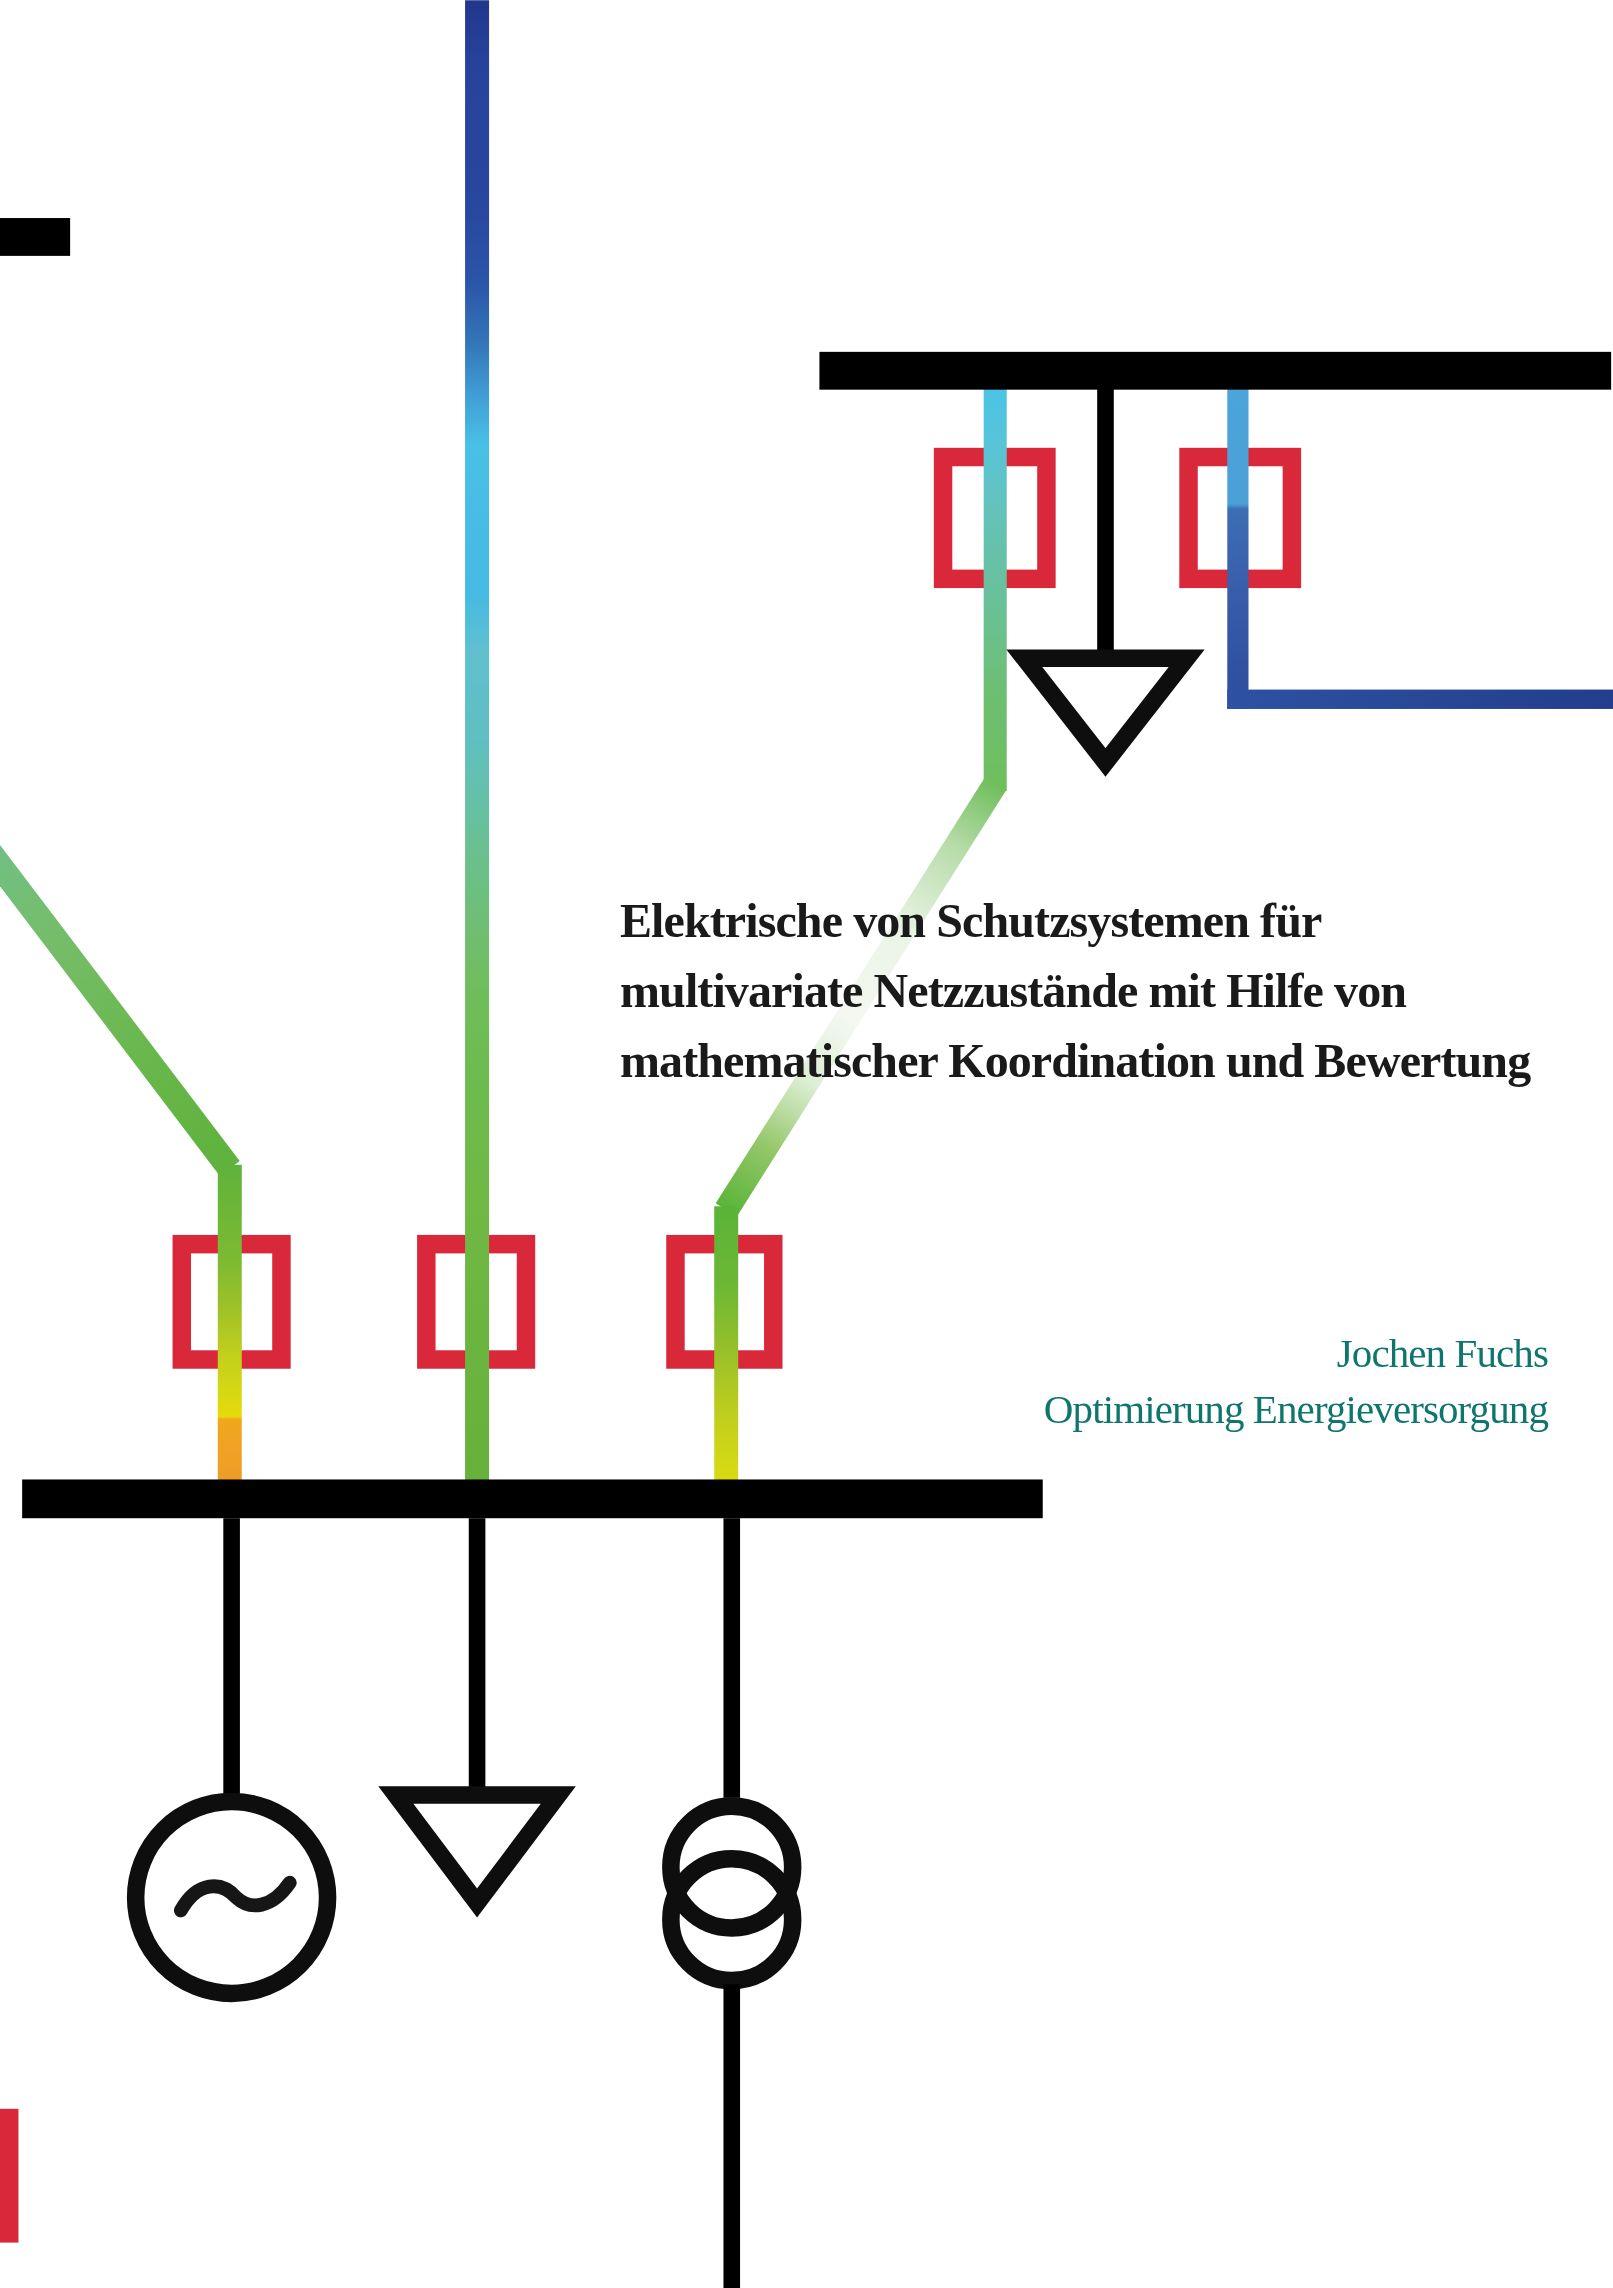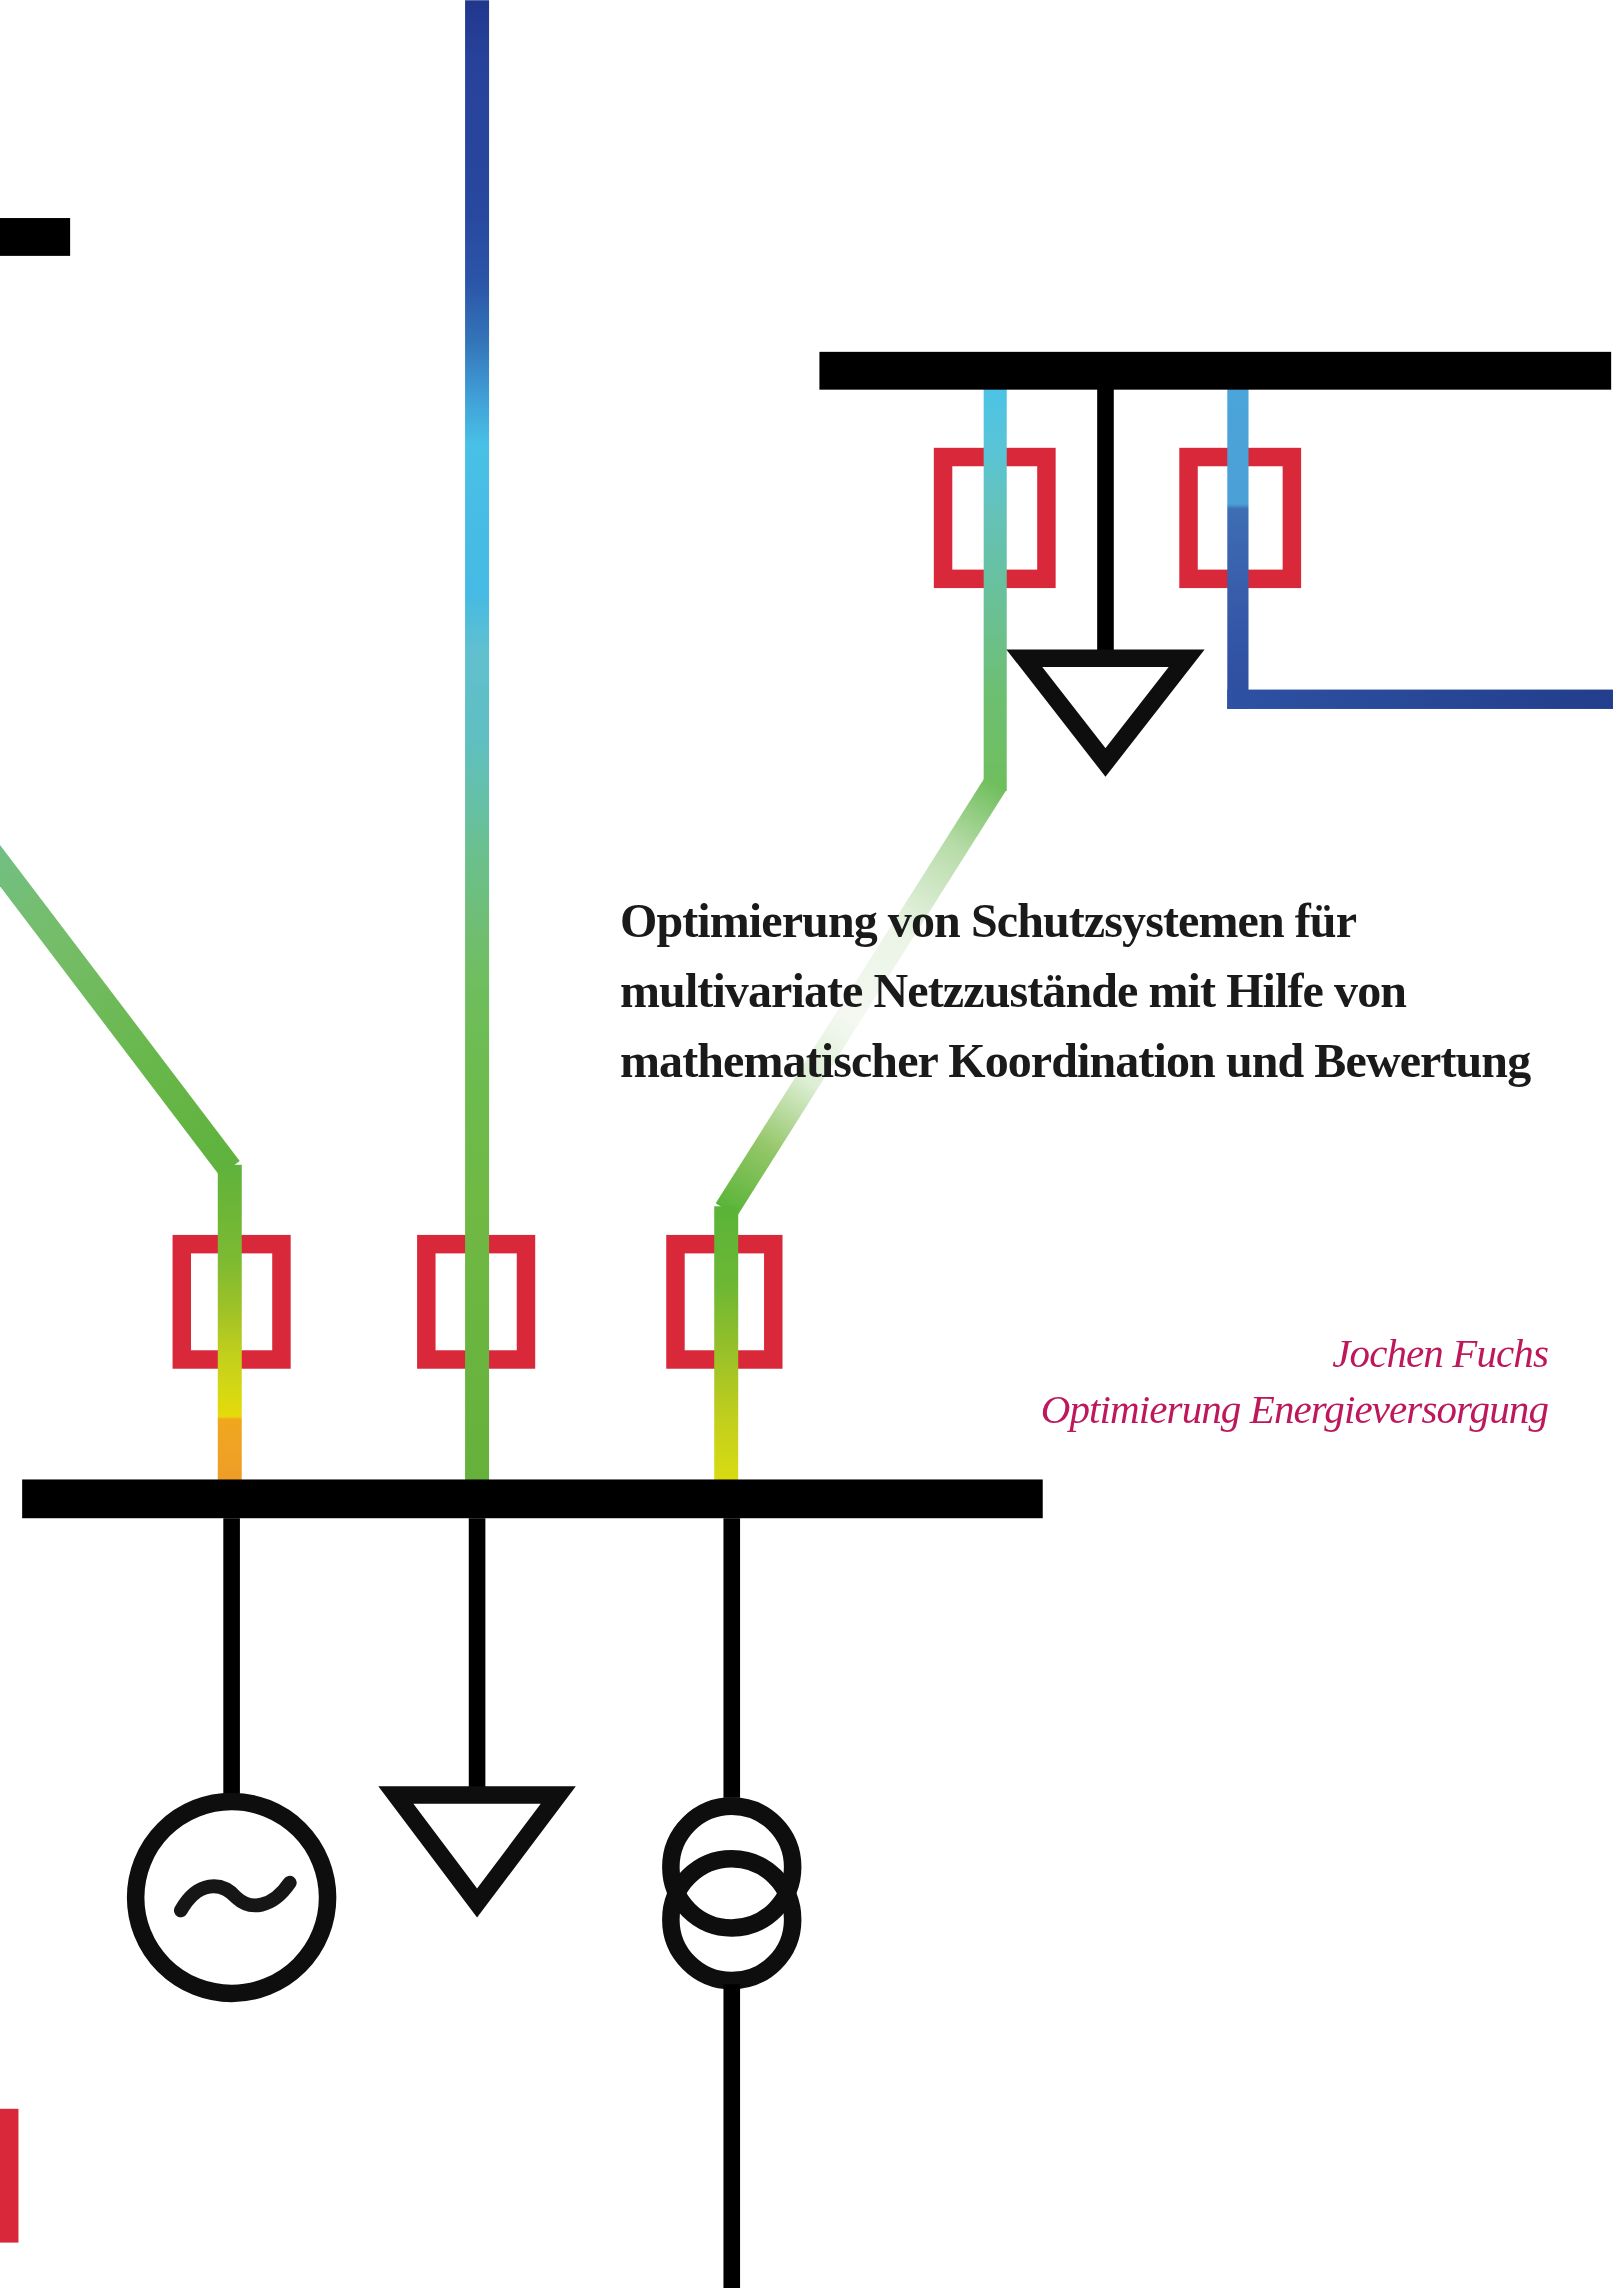--- a/index.html
+++ b/index.html
@@ -32,24 +32,23 @@
   }
   .author-block {
     position: absolute;
     right: 65px;
     top: 1325px;
     text-align: right;
     font-size: 41px;
     font-weight: 400;
     letter-spacing: -0.9px;
     line-height: 56px;
-    color: #be185d;
+    color: #0f766e;
     white-space: nowrap;
     z-index: 2;
-    font-style: italic;
   }
 </style>
 </head>
 <body>
 
 <div class="page">
 
   <svg class="diagram-svg" viewBox="0 0 1748 2480" xmlns="http://www.w3.org/2000/svg">
     <defs>
       <linearGradient id="gMain" x1="0" y1="0" x2="0" y2="1">
@@ -159,21 +158,21 @@
     <rect x="508" y="1645" width="18" height="300" fill="#000000"></rect>
     <path d="M 429 1945 L 605 1945 L 517 2062 Z" fill="#ffffff" stroke="#0E0E0E" stroke-width="19"></path>
 
     <rect x="784" y="1645" width="18" height="303" fill="#000000"></rect>
     <circle cx="793" cy="2023" r="66" fill="none" stroke="#0E0E0E" stroke-width="19"></circle>
     <circle cx="793" cy="2080" r="66" fill="none" stroke="#0E0E0E" stroke-width="19"></circle>
     <rect x="784" y="2150" width="18" height="330" fill="#000000"></rect>
   </svg>
 
   <div class="title-block">
-    <div>Optimierung von Schutzsystemen für</div>
+    <div>Elektrische von Schutzsystemen für</div>
     <div>multivariate Netzzustände mit Hilfe von</div>
     <div>mathematischer Koordination und Bewertung</div>
   </div>
 
   <div class="author-block">
     <div>Jochen Fuchs</div>
     <div>Optimierung Energieversorgung</div>
   </div>
 
 </div>

